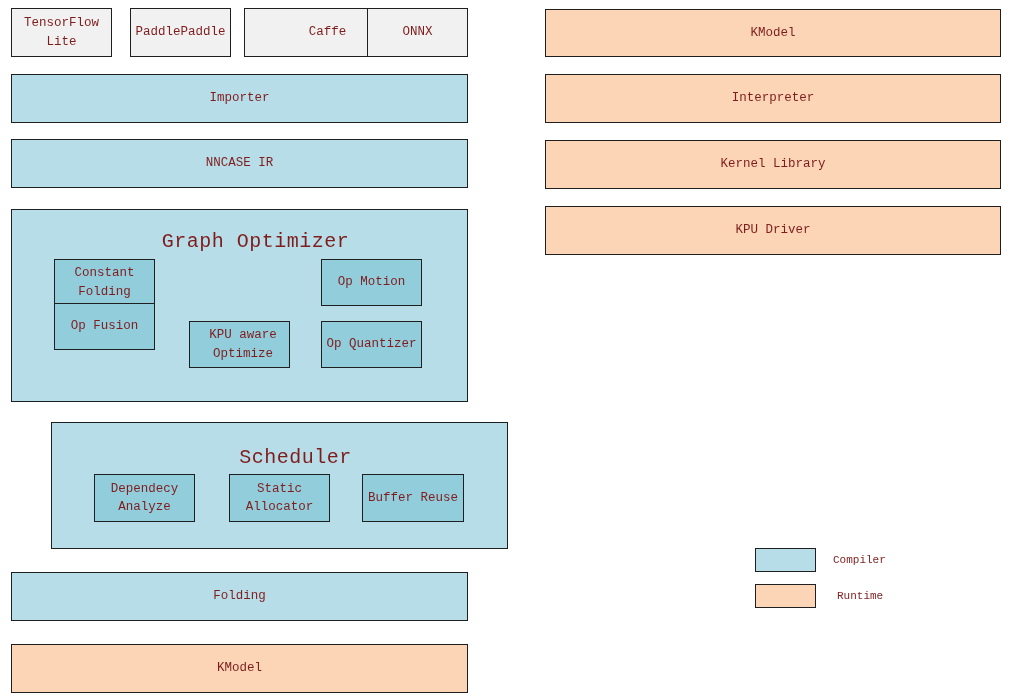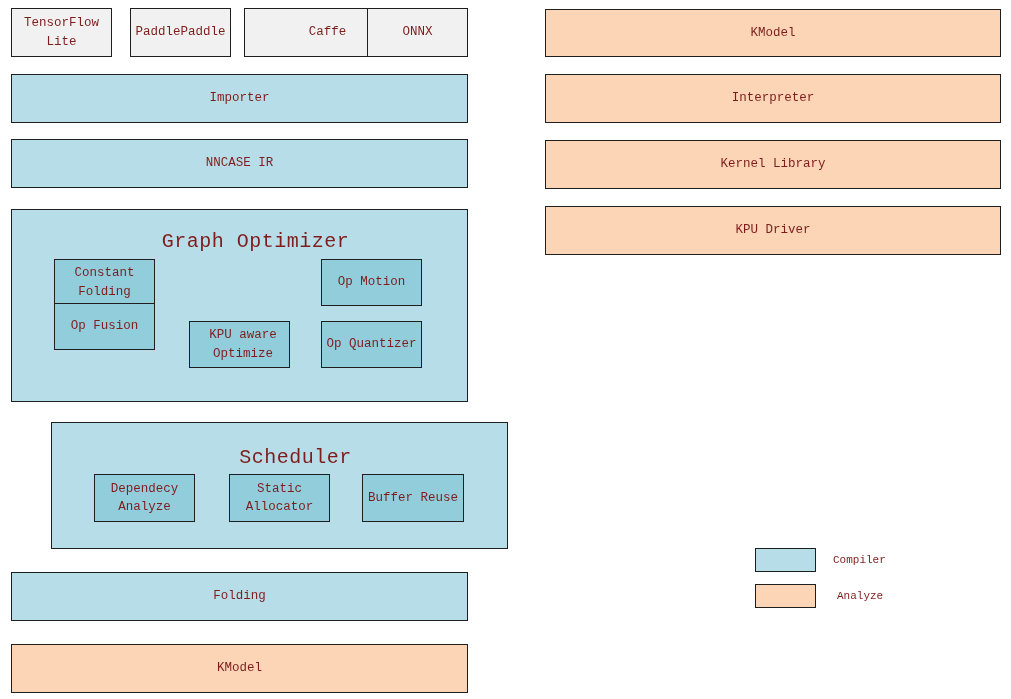--- a/index.html
+++ b/index.html
@@ -132,16 +132,16 @@
     <span>Kernel Library</span>
   </div>
   <div class="box orange" style="left:545px; top:206px; width:456px; height:49px;">
     <span>KPU Driver</span>
   </div>
 
   <div>
     <div class="box blue" style="left:755px; top:548px; width:61px; height:24px;"></div>
     <div class="legend-label" style="left:833px; top:548px; height:24px;">Compiler</div>
     <div class="box orange" style="left:755px; top:584px; width:61px; height:24px;"></div>
-    <div class="legend-label" style="left:837px; top:584px; height:24px;">Analyze</div>
+    <div class="legend-label" style="left:837px; top:584px; height:24px;">Runtime</div>
   </div>
 
 </div>
 
 </body></html>

